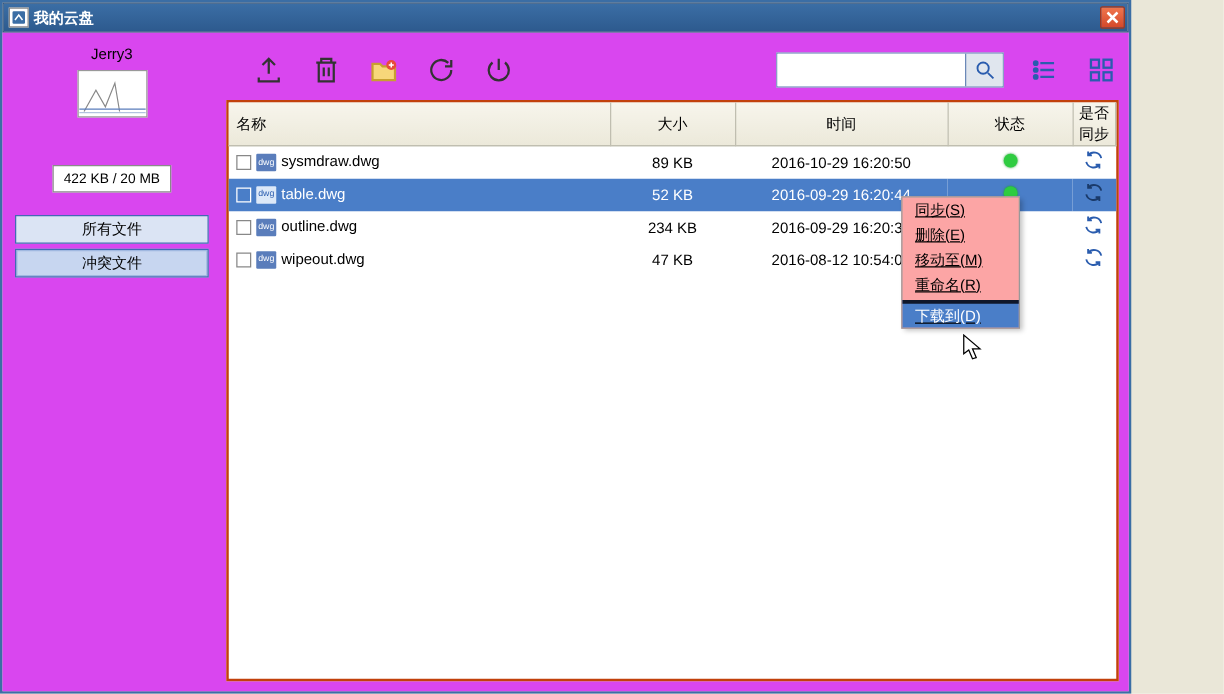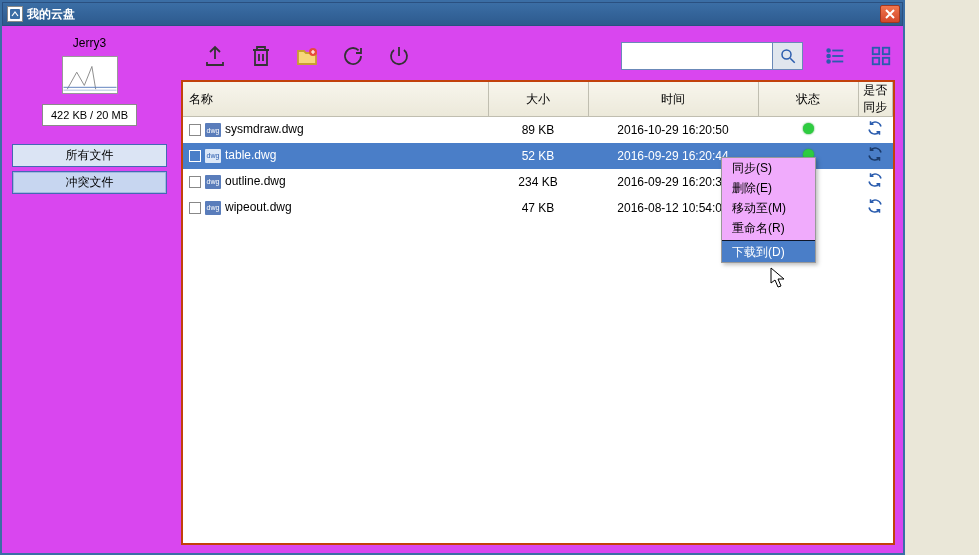--- a/index.html
+++ b/index.html
@@ -14,21 +14,21 @@
 
 
 .window { border: 2px solid #3b6ea5; width: 905px; height: 555px; display: flex; flex-direction: column; }
 .content { flex: 1; display: flex; background: #d946ef; }
 
 
 .sidebar { width: 175px; padding: 10px 8px; display: flex; flex-direction: column; align-items: center; }
 .username { text-align: center; margin-bottom: 6px; }
 .thumb { width: 56px; height: 38px; background: #fff; border: 1px solid #999; margin-bottom: 10px; position: relative; overflow: hidden; }
 .thumb svg { width: 100%; height: 100%; }
-.storage { border: 1px solid #8a8a8a; background: #fff; padding: 4px 8px; margin-bottom: 18px; font-size: 11px; }
+.storage { border: 1px solid #8a8a8a; background: #fff; padding: 4px 8px; margin-bottom: 18px; font-size: 11px; margin-top: 28px; }
 .side-btn { width: 155px; height: 23px; border: 1px solid #4468b4; background: #dbe4f4; margin-bottom: 4px; display: flex; align-items: center; justify-content: center; cursor: pointer; }
 .side-btn.active { background: #c7d6f0; box-shadow: inset 0 0 0 1px #a0b8e0; }
 
 
 .main { flex: 1; display: flex; flex-direction: column; padding: 6px 8px 8px 4px; }
 .toolbar { height: 48px; display: flex; align-items: center; gap: 18px; padding-left: 20px; }
 .tool-icon { width: 28px; height: 28px; display: flex; align-items: center; justify-content: center; cursor: pointer; }
 .tool-icon svg { width: 24px; height: 24px; stroke: #333; fill: none; stroke-width: 1.8; }
 .spacer { flex: 1; }
 .search-box { display: flex; border: 1px solid #6b89b8; background: #fff; height: 28px; }
@@ -47,23 +47,23 @@
 tr.selected td { background: #4a7ec8; color: #fff; }
 .chk { width: 12px; height: 12px; border: 1px solid #888; background: #fff; display: inline-block; vertical-align: middle; margin-right: 4px; }
 tr.selected .chk { border-color: #fff; background: #4a7ec8; }
 .file-icon { display: inline-flex; align-items: center; justify-content: center; width: 16px; height: 14px; background: #5a7dbb; color: #fff; font-size: 7px; vertical-align: middle; margin-right: 4px; border-radius: 1px; line-height: 1; }
 tr.selected .file-icon { background: #dce8f8; color: #2a5cae; }
 .status-dot { width: 11px; height: 11px; border-radius: 50%; background: #2ecc40; display: inline-block; box-shadow: 0 0 2px #1a9a2a; }
 .sync-icon svg { width: 18px; height: 18px; stroke: #2a5cae; fill: none; stroke-width: 2; }
 tr.selected .sync-icon svg { stroke: #1a3a6a; }
 
 
-.context-menu { position: absolute; left: 721px; top: 157px; width: 95px; background: #f0abfc; border: 1px solid #999; box-shadow: 2px 2px 4px rgba(0,0,0,0.25); z-index: 100; }
+.context-menu { position: absolute; left: 721px; top: 157px; width: 95px; background: #fca5a5; border: 1px solid #999; box-shadow: 2px 2px 4px rgba(0,0,0,0.25); z-index: 100; text-decoration: underline; }
 .context-menu .mi { height: 20px; display: flex; align-items: center; padding: 0 10px; cursor: pointer; font-size: 12px; white-space: nowrap; }
-.context-menu .mi.sep { border-top: 1px solid #0f172a; margin-top: 2px; padding-top: 2px; height: 22px; }
+.context-menu .mi.sep { border-top: 3px solid #0f172a; margin-top: 2px; padding-top: 2px; height: 22px; }
 .context-menu .mi.hl { background: #4a7ec8; color: #fff; }
 
 .cursor { position: absolute; left: 770px; top: 267px; z-index: 200; pointer-events: none; }
 .cursor svg { width: 18px; height: 22px; }
 </style>
 </head>
 <body>
 
 <div class="window">
   <div class="titlebar">

